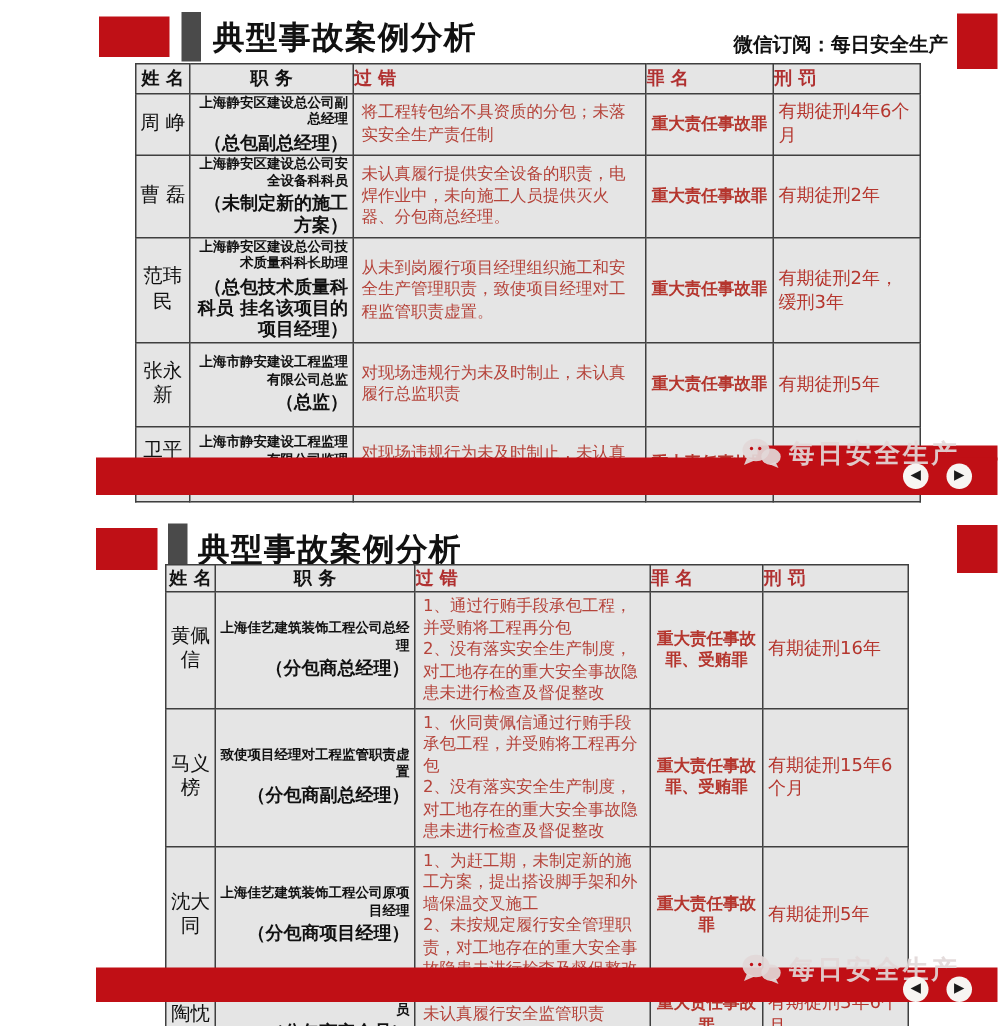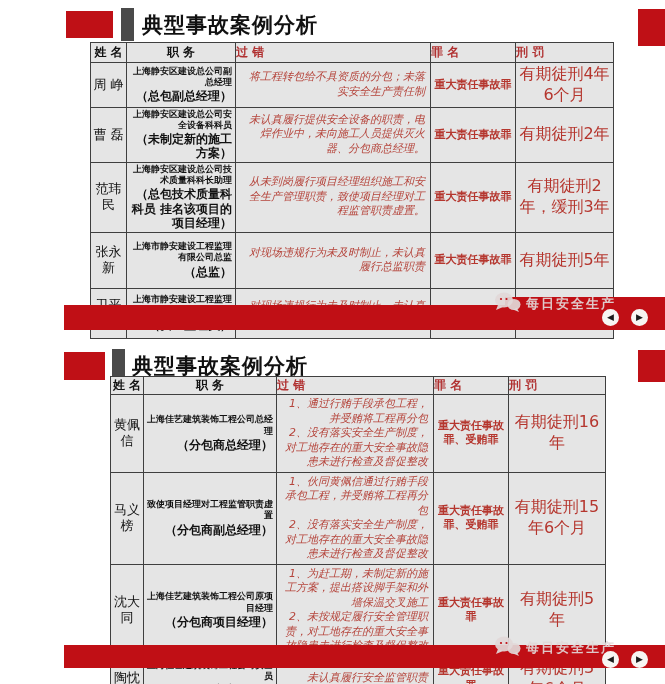--- a/index.html
+++ b/index.html
@@ -14,42 +14,43 @@
 
   
   table.case { position:absolute; border-collapse:collapse; table-layout:fixed; background:#e5e5e5; }
   table.case td, table.case th { border:1px solid #3f3f3f; vertical-align:middle; overflow:hidden; }
   th.blk { color:#111; font-size:12px; font-weight:bold; text-align:center; }
   th.red { color:#b03030; font-size:12px; font-weight:bold; text-align:left; }
   td.name { color:#111; font-size:13px; text-align:center; padding:1px 2px; word-break:break-all; line-height:1.25; }
   td.pos { text-align:right; padding:1px 3px; }
   .company { color:#111; font-size:9px; font-weight:bold; line-height:1.25; }
   .ptitle { color:#111; font-size:12px; font-weight:bold; line-height:1.2; margin-top:1px; }
-  td.fault { color:#b5443b; font-size:11px; text-align:right; padding:2px 5px; line-height:1.32; white-space:pre-line;font-style:italic; }
+  td.fault { color:#b5443b; font-size:11px; text-align:left; padding:2px 5px; line-height:1.32; white-space:pre-line; }
   td.crime { color:#b5362e; font-size:11px; font-weight:bold; text-align:center; padding:1px 3px; line-height:1.3; }
-  td.penalty { color:#b5362e; font-size:16px; text-align:center; padding:1px 3px; line-height:1.3; }
+  td.penalty { color:#b5362e; font-size:12px; text-align:left; padding:1px 3px; line-height:1.3; }
 
   
   .bar { position:absolute; background:#c00f15; }
-  .watermark { position:absolute; display:flex; align-items:flex-end; gap:5px;
-               color:rgba(226,216,216,0.92); font-size:13px; font-weight:bold;
+  .watermark { position:absolute; display:flex; align-items:flex-start; gap:5px;
+               color:rgba(226,216,216,0.92); font-size:17px; font-weight:bold;
                letter-spacing:2px; z-index:6; white-space:nowrap; }
   .nav-btn { position:absolute; width:17px; height:17px; border-radius:50%; background:#f7f5f2;
              color:#1a1a1a; font-size:9px; line-height:17px; text-align:center; z-index:7; cursor:pointer; }
   .wm-icon svg { display:block; }
   .z5 { z-index:5; }
 </style>
 </head>
 <body>
 
 <div class="canvas">
 
   <div class="red-block" style="left:38px; top:11px; width:47px; height:27px;"></div>
   <div class="gray-block" style="left:93px; top:8px; width:13px; height:33px;"></div>
   <div class="sec-title" style="left:114px; top:11px;">典型事故案例分析</div>
+  <div class="wechat-label" style="left:461px; top:21px;">微信订阅：每日安全生产</div>
   <div class="red-block" style="left:610px; top:9px; width:40px; height:37px;"></div>
 
   <table class="case" style="left:62px; top:42px; width:523px;">
     <colgroup>
         <col style="width:36px">
         <col style="width:109px">
         <col style="width:195px">
         <col style="width:85px">
         <col style="width:98px">
       </colgroup>

